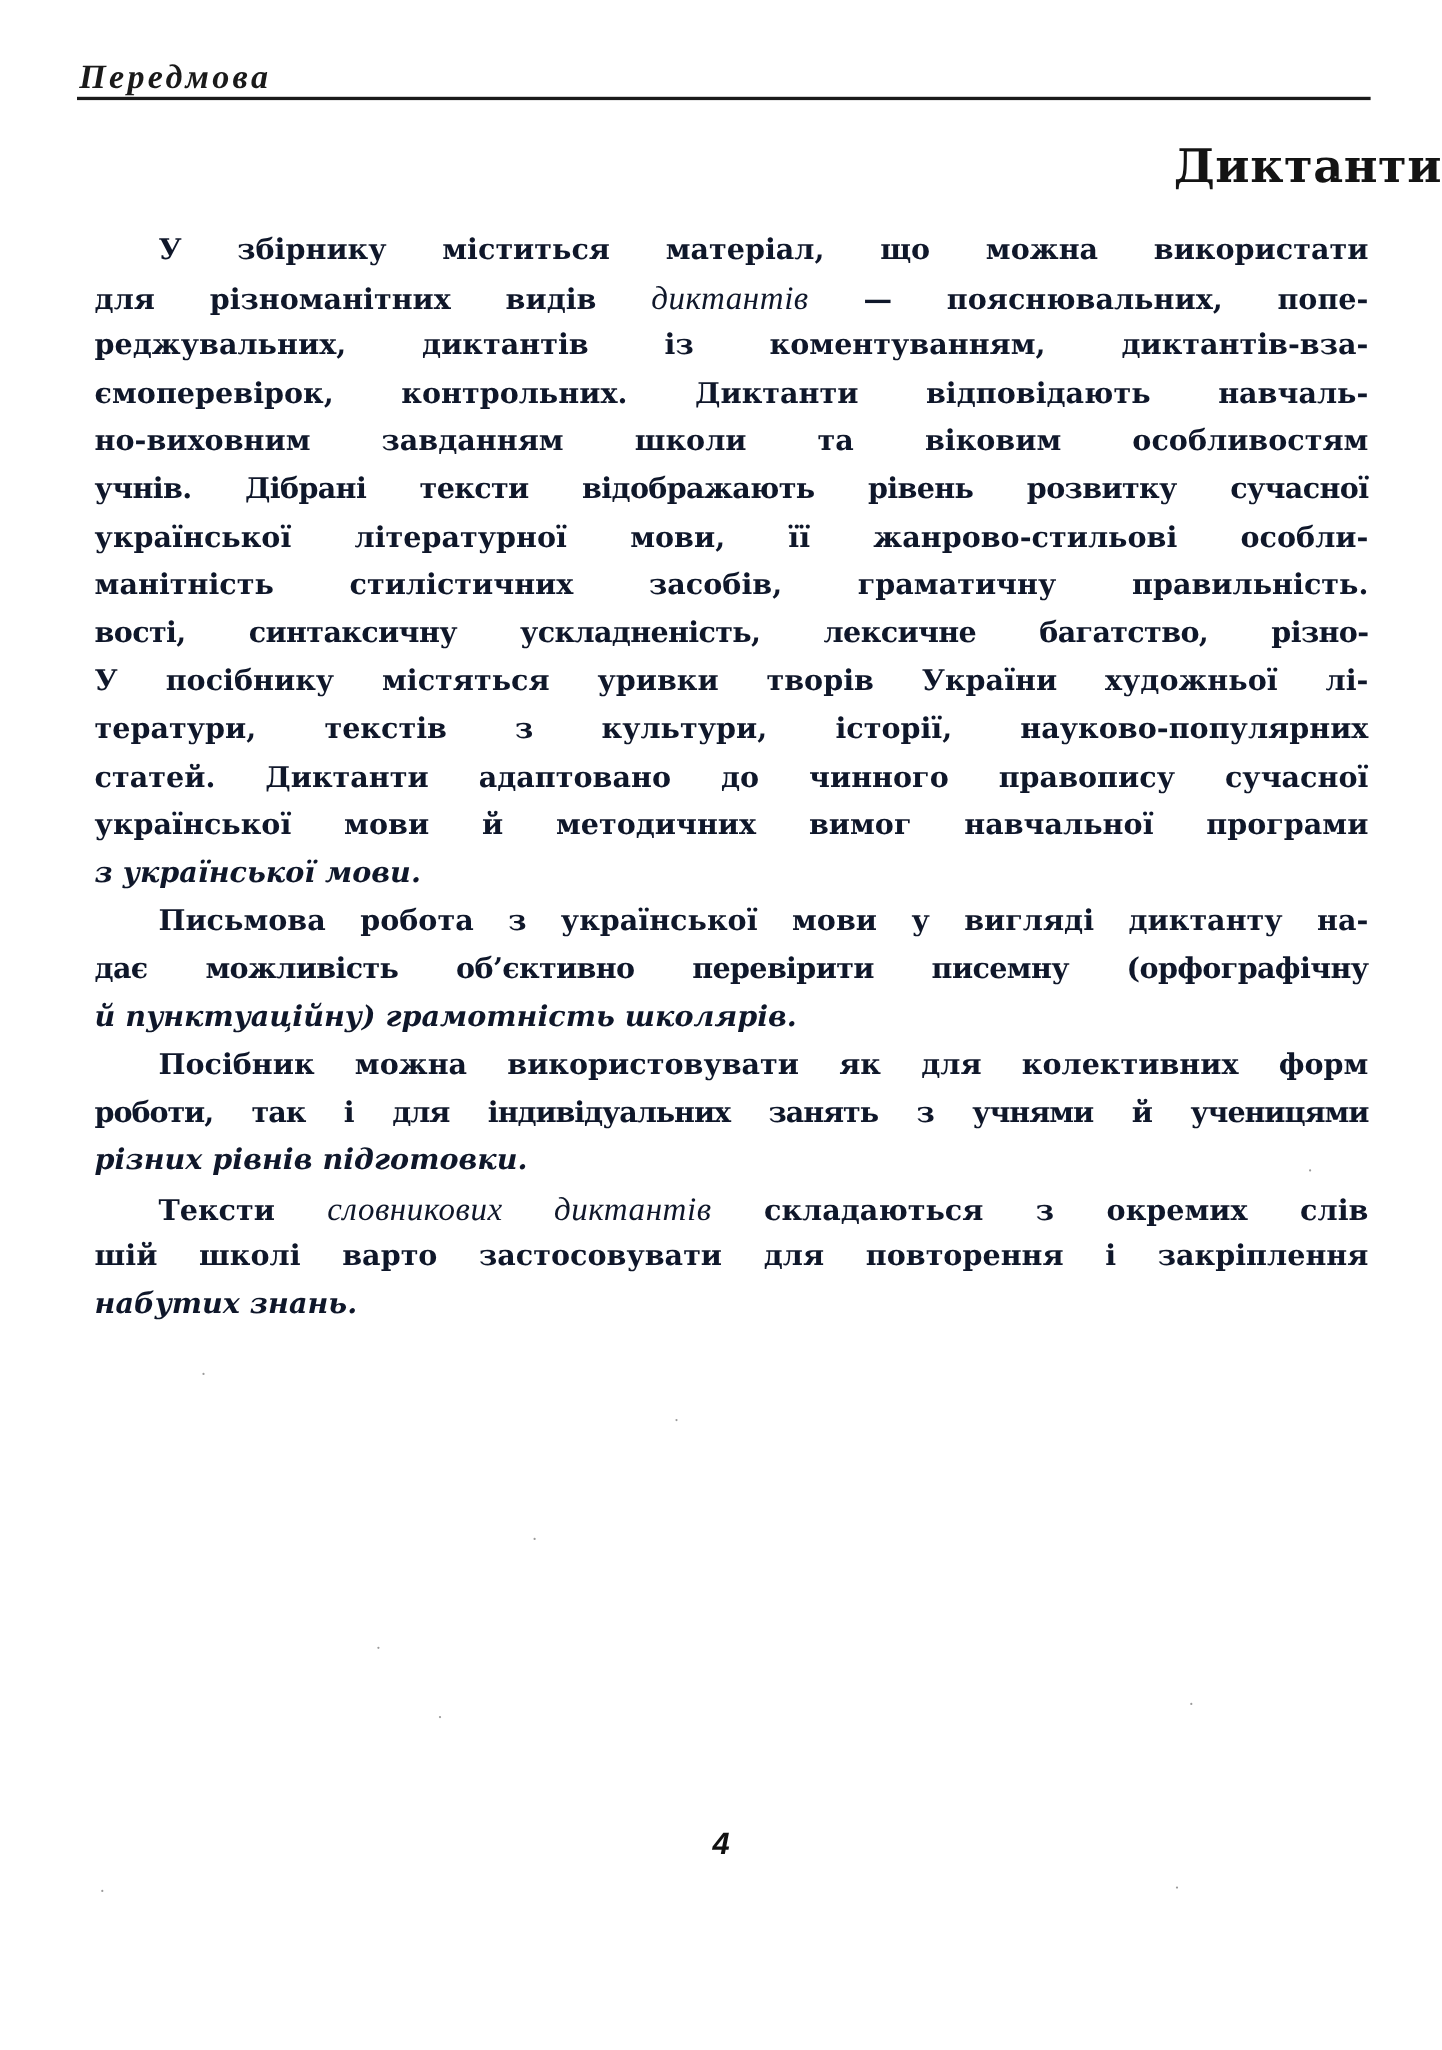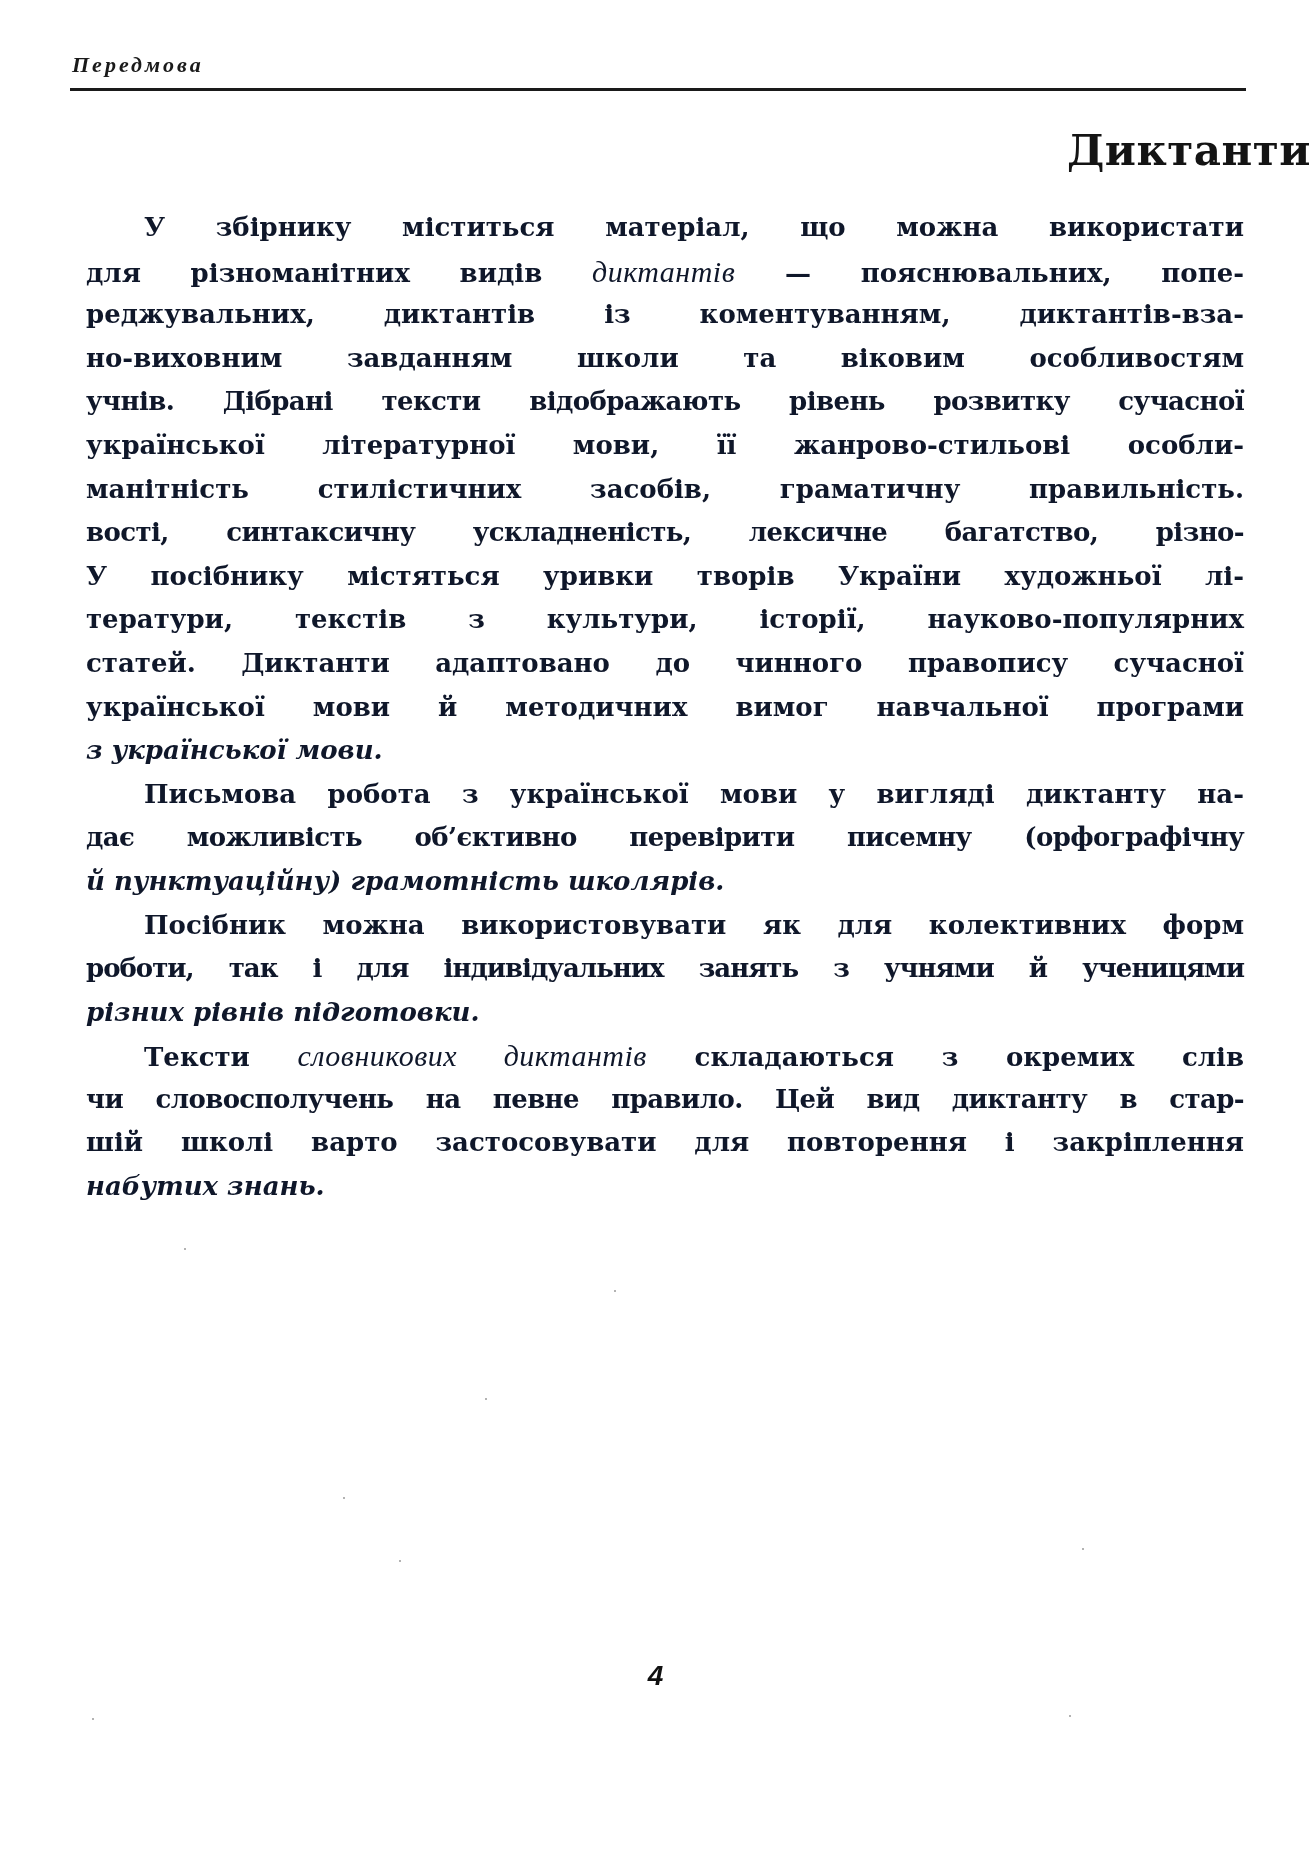--- a/index.html
+++ b/index.html
@@ -15,21 +15,21 @@
       color: #151515;
       font-family: "DejaVu Serif", "Liberation Serif", serif;
     }
     .running-head {
       position: absolute;
       left: 72px;
       top: 52px;
       font-family: "Liberation Serif", "DejaVu Serif", serif;
       font-style: italic;
       font-weight: bold;
-      font-size: 22px;
+      font-size: 31px;
       letter-spacing: 3px;
       color: #1a1a1a;
     }
     .head-rule {
       position: absolute;
       left: 70px;
       top: 88px;
       width: 1176px;
       height: 3px;
       background: #1a1a1a;
@@ -115,20 +115,21 @@
   <div class="head-rule"></div>
 
   <h1 class="page-title" style="margin:0;text-align:right;">Диктанти</h1>
 
   <div class="body-text">
 
     <div>
       <div class="line indent">У збірнику міститься матеріал, що можна використати</div>
       <div class="line"><span>для різноманітних видів </span><span class="it">диктантів</span><span> — пояснювальних, попе-</span></div>
       <div class="line">реджувальних, диктантів із коментуванням, диктантів-вза-</div>
+      <div class="line">ємоперевірок, контрольних. Диктанти відповідають навчаль-</div>
       <div class="line">но-виховним завданням школи та віковим особливостям</div>
       <div class="line shrink">учнів. Дібрані тексти відображають рівень розвитку сучасної</div>
       <div class="line">української літературної мови, її жанрово-стильові особли-</div>
       <div class="line">манітність стилістичних засобів, граматичну правильність.</div>
       <div class="line shrink">вості, синтаксичну ускладненість, лексичне багатство, різно-</div>
       <div class="line">У посібнику містяться уривки творів України художньої лі-</div>
       <div class="line">тератури, текстів з культури, історії, науково-популярних</div>
       <div class="line">статей. Диктанти адаптовано до чинного правопису сучасної</div>
       <div class="line">української мови й методичних вимог навчальної програми</div>
       <div class="line last">з української мови.</div>
@@ -141,21 +142,20 @@
     </div>
 
     <div>
       <div class="line indent">Посібник можна використовувати як для колективних форм</div>
       <div class="line shrink2">роботи, так і для індивідуальних занять з учнями й ученицями</div>
       <div class="line last">різних рівнів підготовки.</div>
     </div>
 
     <div>
       <div class="line indent"><span>Тексти </span><span class="it">словникових диктантів</span><span> складаються з окремих слів</span></div>
-      <div class="line shrink">чи словосполучень на певне правило. Цей вид диктанту в стар-</div>
       <div class="line">шій школі варто застосовувати для повторення і закріплення</div>
       <div class="line last">набутих знань.</div>
     </div>
 
   </div>
 
   <div class="page-number">4</div>
 
   <div class="speck" style="left:1213px; top:160px;"></div>
   <div class="speck" style="left:1190px; top:1063px;"></div>

